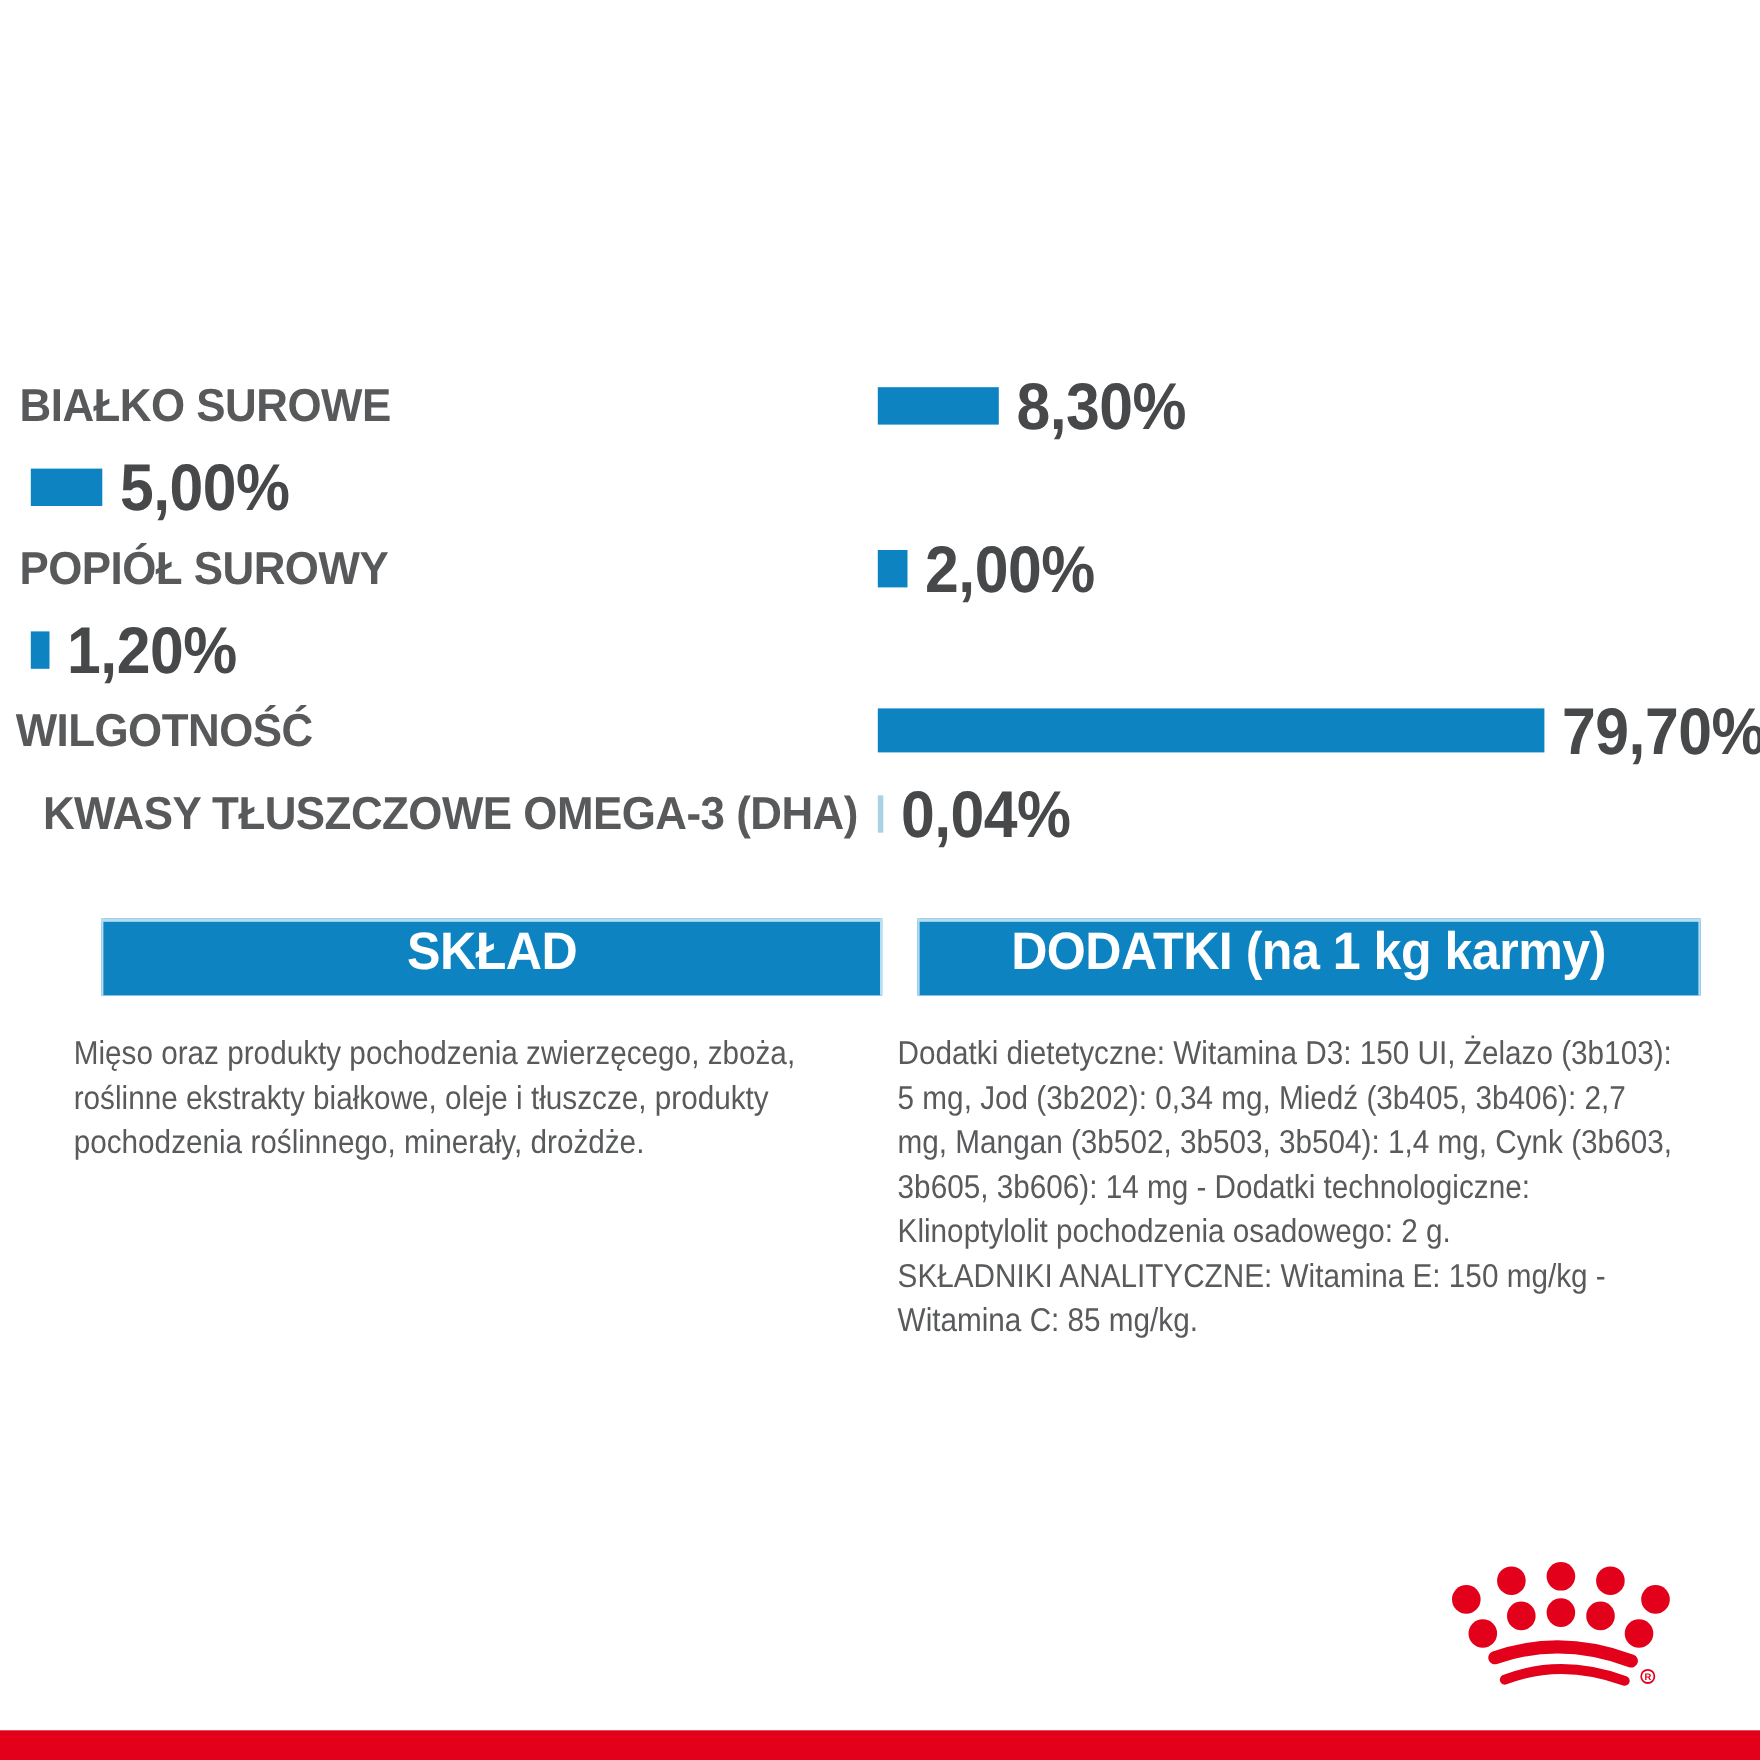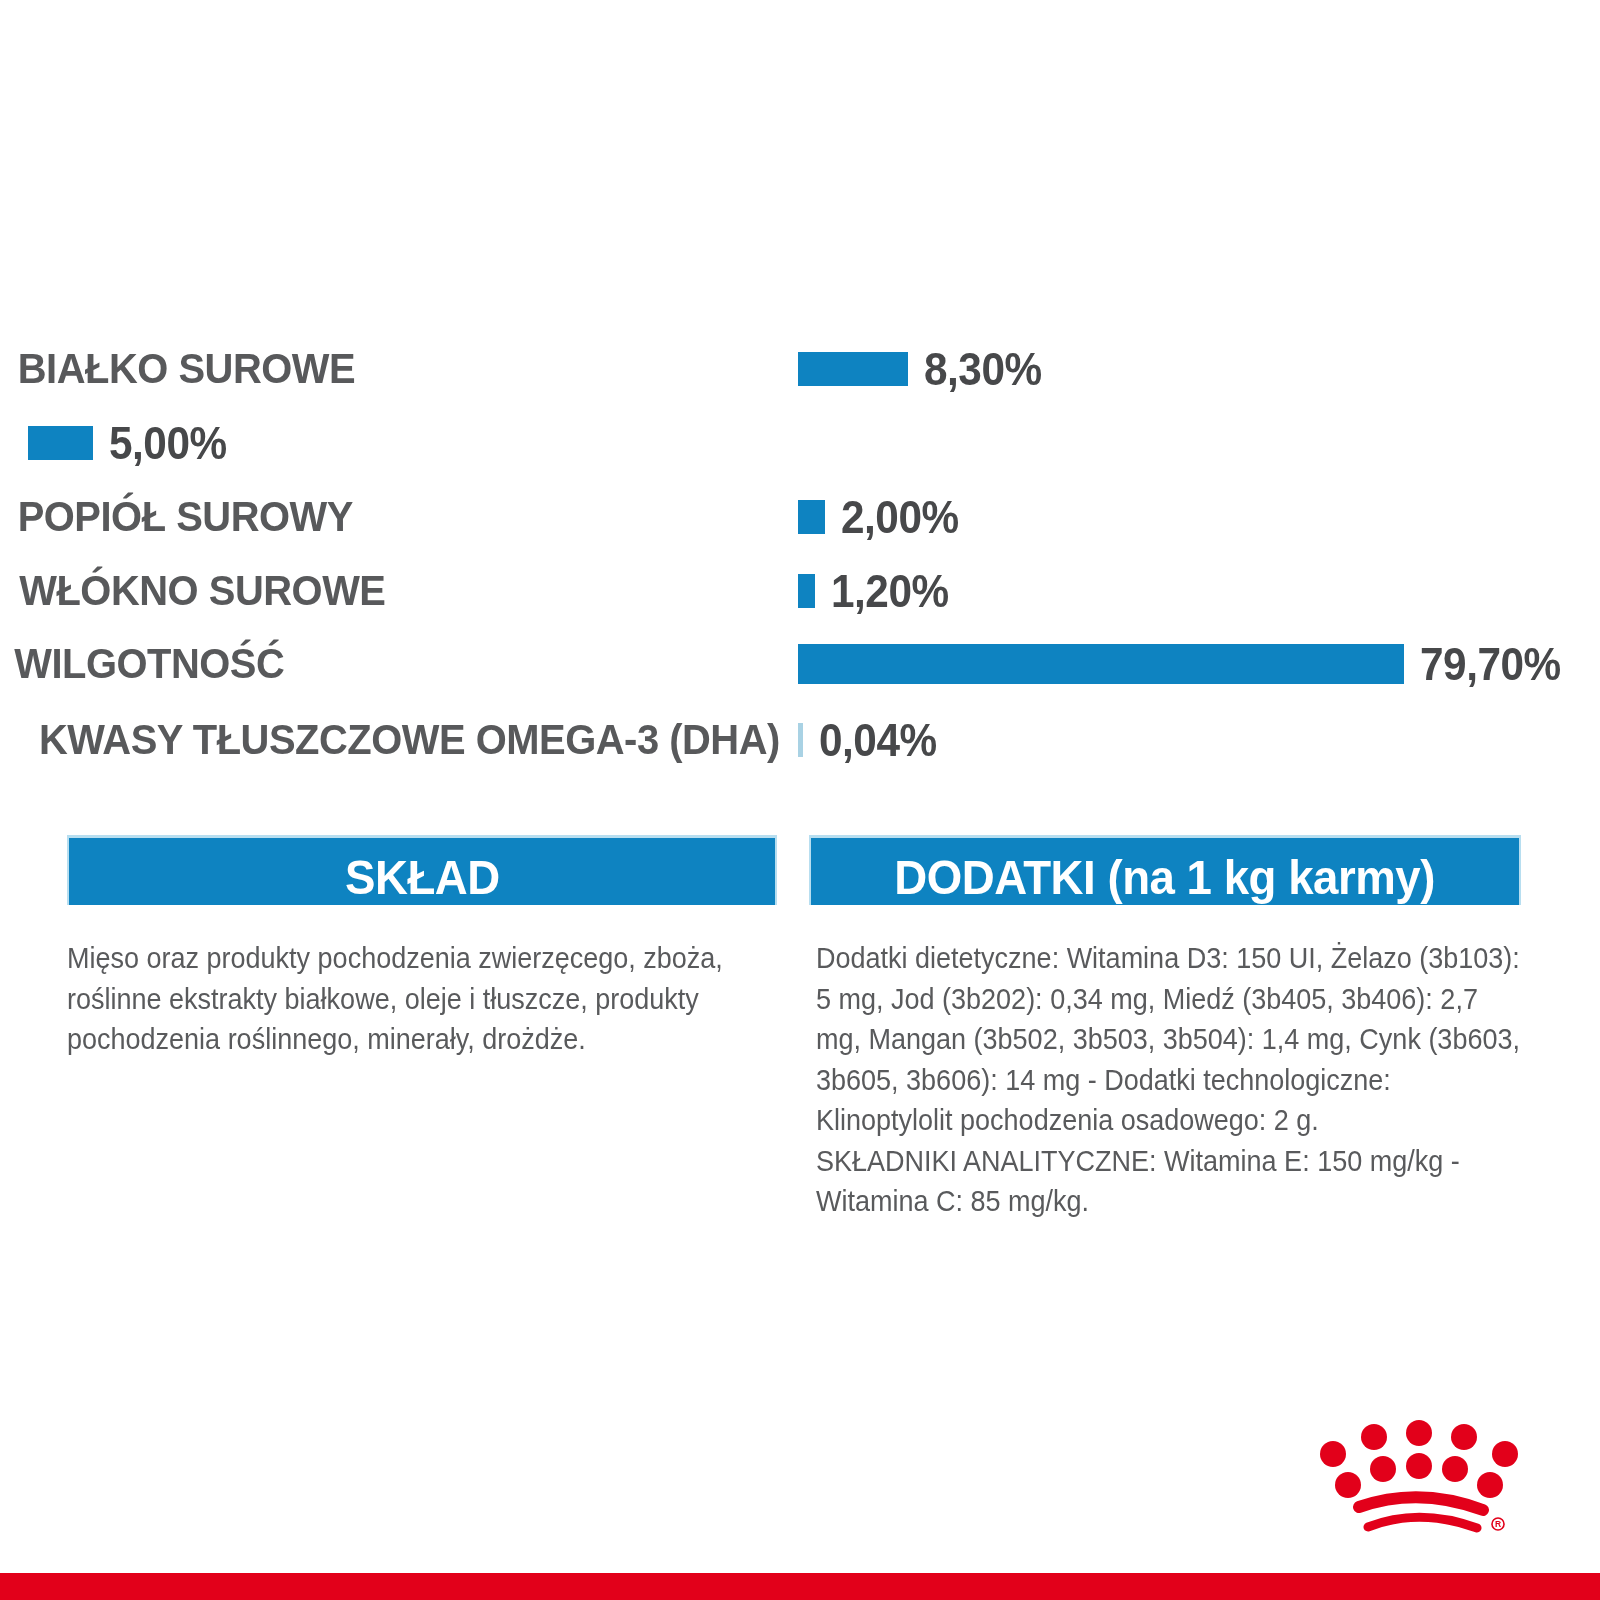--- a/index.html
+++ b/index.html
@@ -13,27 +13,27 @@
     display:inline-block;font-size:128px;font-weight:bold;line-height:1.0;
     letter-spacing:-2px;color:#e2001a;transform:scaleX(0.74);transform-origin:center;
     white-space:nowrap;
   }
   
   .chart-row{position:absolute;left:0;width:1600px;height:60px;display:flex;align-items:center;}
   .chart-label{width:770px;flex:none;text-align:left;color:#58595b;font-weight:bold;
     font-size:42px;white-space:nowrap;}
   .chart-label .t{display:inline-block;transform:scaleX(0.95);transform-origin:right center;letter-spacing:-0.5px;}
   .bar{flex:none;margin-left:28px;background:#0e83c1;}
-  .chart-value{flex:none;margin-left:16px;color:#47484a;font-weight:bold;font-size:46px;white-space:nowrap;}
+  .chart-value{flex:none;margin-left:16px;color:#47484a;font-weight:bold;font-size:60px;white-space:nowrap;}
   .chart-value .t{display:inline-block;transform:scaleX(0.92);transform-origin:left center;letter-spacing:-0.5px;}
   
   .sec-header{
     position:absolute;top:835px;height:70px;background:#0e83c1;
     border-top:3px solid #b7def0;border-left:2px solid #b7def0;border-right:2px solid #b7def0;
-    box-sizing:border-box;display:flex;align-items:flex-end;justify-content:center;
+    box-sizing:border-box;display:flex;align-items:flex-start;justify-content:center;margin-left:25px;
   }
   .sec-header .t{
     color:#ffffff;font-weight:bold;font-size:48px;white-space:nowrap;
     display:inline-block;transform:scaleX(0.95);transform-origin:center;letter-spacing:-0.5px;
   }
   .sec-left{left:67px;width:710px;}
   .sec-right{left:809px;width:712px;}
   
   .col-text{position:absolute;top:938px;color:#595a5c;font-size:30px;line-height:1.35;
     transform:scaleX(0.9);transform-origin:left top;}
@@ -60,21 +60,20 @@
     <div class="chart-row" style="top:413px">
       <div class="bar" style="width: 65px; height: 34px; background: rgb(14, 131, 193);"></div>
       <div class="chart-value"><span class="t">5,00%</span></div>
     </div>
     <div class="chart-row" style="top:487px">
       <div class="chart-label"><span class="t">POPIÓŁ SUROWY</span></div>
       <div class="bar" style="width: 27px; height: 34px; background: rgb(14, 131, 193);"></div>
       <div class="chart-value"><span class="t">2,00%</span></div>
     </div>
     <div class="chart-row" style="top:561px">
-      <div class="chart-label"><span class="t">WŁÓKNO SUROWE</span></div>
       <div class="bar" style="width: 17px; height: 34px; background: rgb(14, 131, 193);"></div>
       <div class="chart-value"><span class="t">1,20%</span></div>
     </div>
     <div class="chart-row" style="top:634px">
       <div class="chart-label"><span class="t">WILGOTNOŚĆ</span></div>
       <div class="bar" style="width: 606px; height: 40px; background: rgb(14, 131, 193);"></div>
       <div class="chart-value"><span class="t">79,70%</span></div>
     </div>
     <div class="chart-row" style="top:710px">
       <div class="chart-label"><span class="t">KWASY TŁUSZCZOWE OMEGA-3 (DHA)</span></div>

